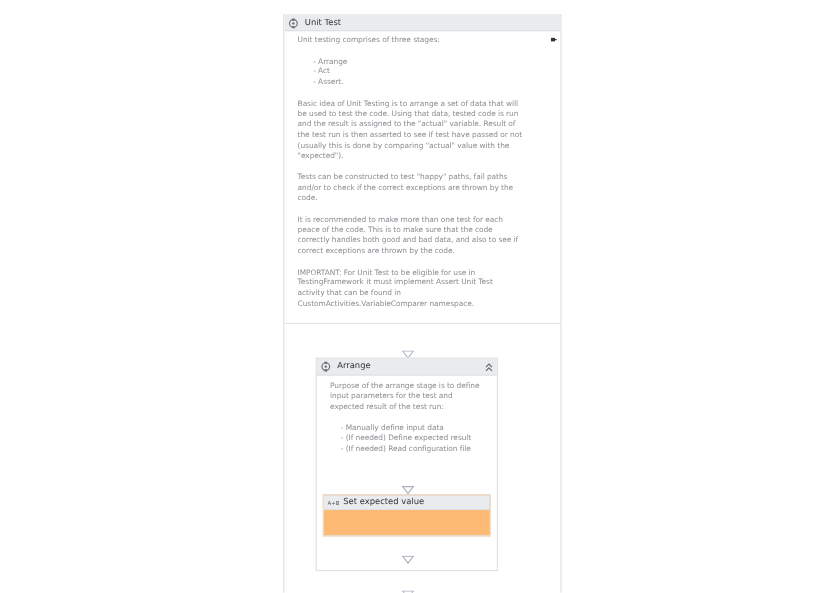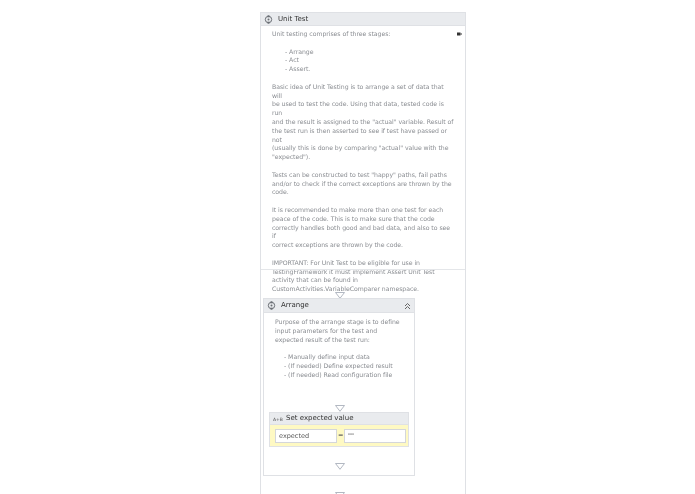--- a/index.html
+++ b/index.html
@@ -15,27 +15,26 @@
     position: relative;
     width: 695px;
     height: 494px;
     background: #ffffff;
   }
   
   .outer {
     position: absolute;
     left: 236px;
     top: 12px;
-    width: 206px;
+    width: 232px;
     height: 482px;
     border: 1px solid #dfe1e5;
     border-bottom: none;
     background: #ffffff;
     box-sizing: border-box;
-    margin-left: 24px;
   }
   .hdr {
     height: 13px;
     background: #e9ebee;
     border-bottom: 1px solid #dfe1e5;
     display: flex;
     align-items: center;
     padding-left: 3px;
     box-sizing: border-box;
   }
@@ -111,21 +110,21 @@
   .arrange .annotation .bullet { padding-left: 9px; }
   
   .assign {
     position: absolute;
     left: 269px;
     top: 412px;
     width: 140px;
     height: 35px;
     border: 1px solid #dfe1e5;
     box-sizing: border-box;
-    background: #fef9c3;
+    background: #fdba74;
   }
   .assign .hdr {
     height: 12px;
     padding-left: 3px;
   }
   .assign .hdr .ico {
     width: 10px;
     margin-right: 3px;
   }
   .assign-body {
@@ -253,25 +252,20 @@
 
   <div class="assign">
     <div class="hdr">
       <span class="ico">
         <svg width="10" height="6" viewBox="0 0 10 6">
           <text x="0" y="5" font-size="4.5" fill="#555" font-family="DejaVu Sans, sans-serif">A+B</text>
         </svg>
       </span>
       <span class="title">Set expected value</span>
     </div>
-    <div class="assign-body">
-      <div class="field" style="left:5px; width:62px;">expected</div>
-      <span class="eq">=</span>
-      <div class="field" style="left:74px; width:62px;">""</div>
-    </div>
   </div>
 
   <div class="arrow" style="left:335px; top:455px;">
     <svg width="10" height="7" viewBox="0 0 10 7">
         <path d="M0.5 0.5 L9.5 0.5 L5 6.3 Z" fill="none" stroke="#a9b0bb" stroke-width="0.9"></path>
       </svg>
   </div>
 
   <div class="arrow" style="left:335px; top:484px;">
     <svg width="10" height="7" viewBox="0 0 10 7">

